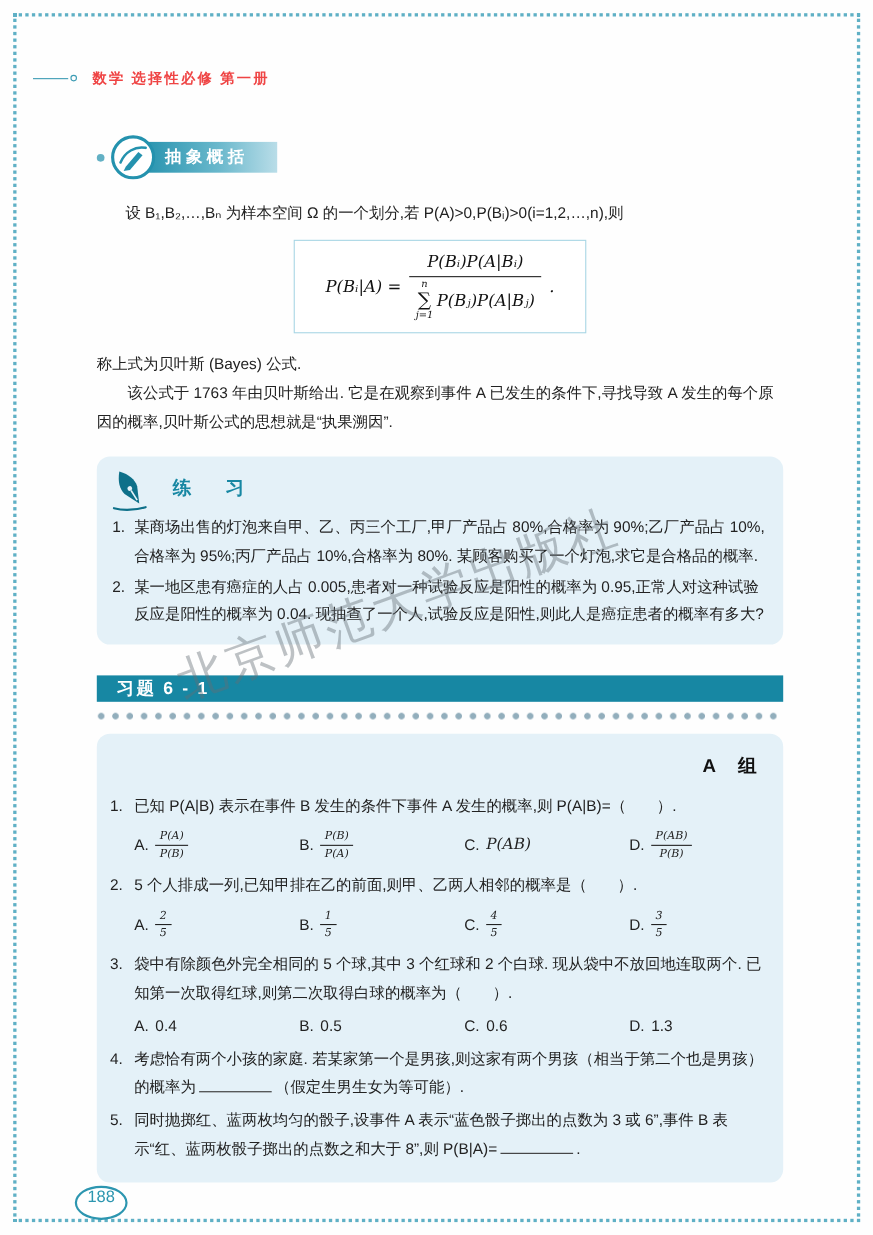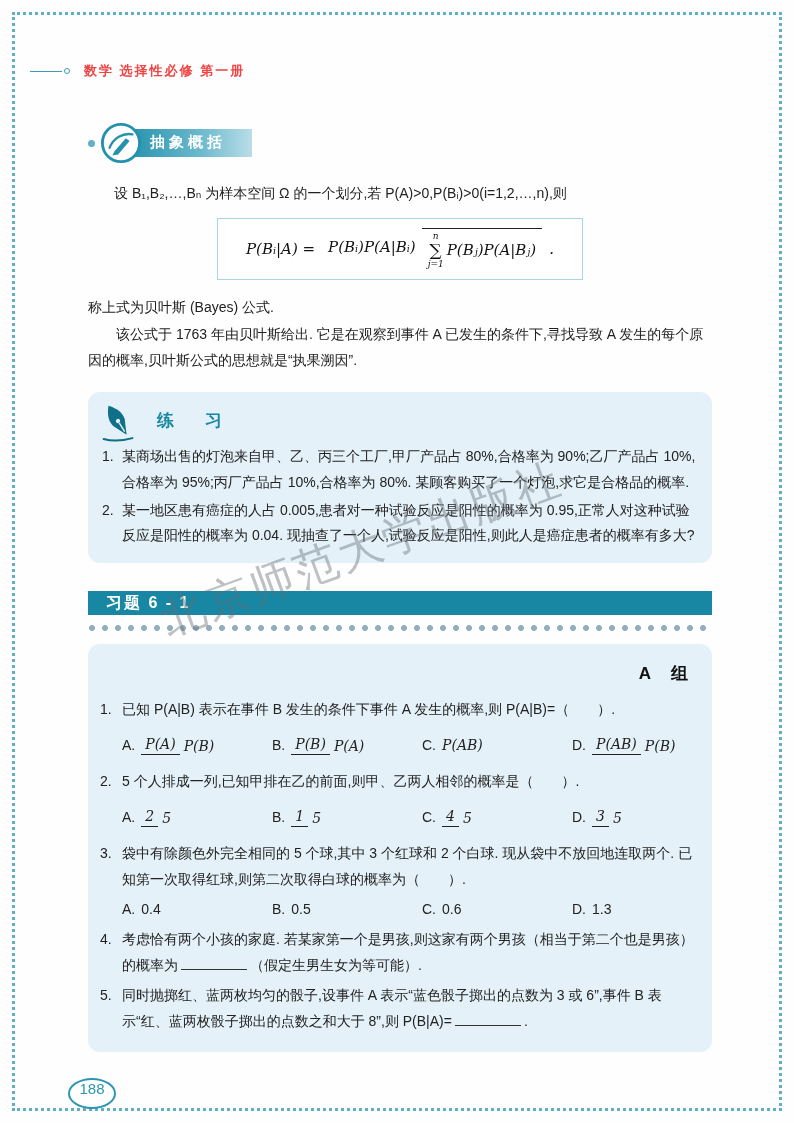--- a/index.html
+++ b/index.html
@@ -23,21 +23,21 @@
   .badge-circle svg { display:block; }
   .badge-pill { background:linear-gradient(90deg,#2a95b0 0%,#6ab8cc 55%,#b9dde8 100%);
     color:#fff; font-weight:bold; font-size:15px; letter-spacing:4px;
     padding:4px 26px 5px 16px; margin-left:-8px; }
 
   .intro { margin:18px 0 0 26px; font-size:14px; line-height:1.7; }
 
   .formula-box { margin:12px auto 0; width:fit-content; display:flex; align-items:center; gap:7px;
     border:1px solid #a9d6e5; background:#fff; padding:9px 28px;
     font-family:"DejaVu Serif","DejaVu Sans",serif; font-style:italic; font-size:15px; color:#111; }
-  .bigfrac { display:inline-flex; flex-direction:row; align-items:center; }
+  .bigfrac { display:inline-flex; flex-direction:column; align-items:center; }
   .bf-num { padding:1px 6px 4px; }
   .bf-den { border-top:1px solid #222; padding:3px 6px 1px; display:inline-flex; align-items:center; }
   .sum { display:inline-flex; flex-direction:column; align-items:center; line-height:1; margin-right:3px; }
   .sum-top { font-size:9px; }
   .sum-sym { font-size:17px; font-style:normal; padding:1px 0; }
   .sum-bot { font-size:9px; }
 
   .caption { margin-top:15px; font-size:14px; line-height:1.8; }
   .para { font-size:14px; line-height:1.85; text-indent:2em; margin-top:2px; }
 
@@ -60,23 +60,23 @@
   .group-box { margin-top:12px; background:#e4f1f8; border-radius:12px; padding:12px 16px 18px 12px; }
   .group-title { text-align:right; font-size:17px; font-weight:bold; letter-spacing:8px; color:#111; margin:6px 0 12px; }
   .question { margin-top:4px; }
   .q-line { position:relative; padding-left:22px; font-size:14px; line-height:1.85; }
   .q-line .q-no { position:absolute; left:0; }
   .options { display:flex; align-items:center; margin:4px 0 6px 22px; font-size:14px; min-height:24px; }
   .options-frac { min-height:36px; }
   .opt { width:150px; display:inline-flex; align-items:center; gap:6px; }
   .opt:last-child { width:auto; }
   .math { font-family:"DejaVu Serif","DejaVu Sans",serif; font-style:italic; }
-  .frac { display:inline-flex; flex-direction:row; align-items:center;
+  .frac { display:inline-flex; flex-direction:column; align-items:center;
     font-family:"DejaVu Serif","DejaVu Sans",serif; font-style:italic;
-    font-size:14px; line-height:1.3; }
+    font-size:10px; line-height:1.3; }
   .frac .fnum { border-bottom:1px solid #222; padding:0 4px 1px; }
   .frac .fden { padding:1px 4px 0; }
   .blank { display:inline-block; width:66px; height:0.95em; border-bottom:1.3px solid #333; margin:0 3px; }
 
   
   .watermark { position:absolute; left:150px; top:520px; transform:rotate(-20deg);
     font-family:"DejaVu Serif",serif; font-size:44px; letter-spacing:3px; white-space:nowrap;
     color:rgba(100,110,116,0.42); z-index:9; pointer-events:none; }
   .page-number { position:absolute; left:68px; top:1078px; width:48px; height:31px;
     border:2px solid #2d96b0; border-radius:50%; color:#2d96b0; font-size:15px;

